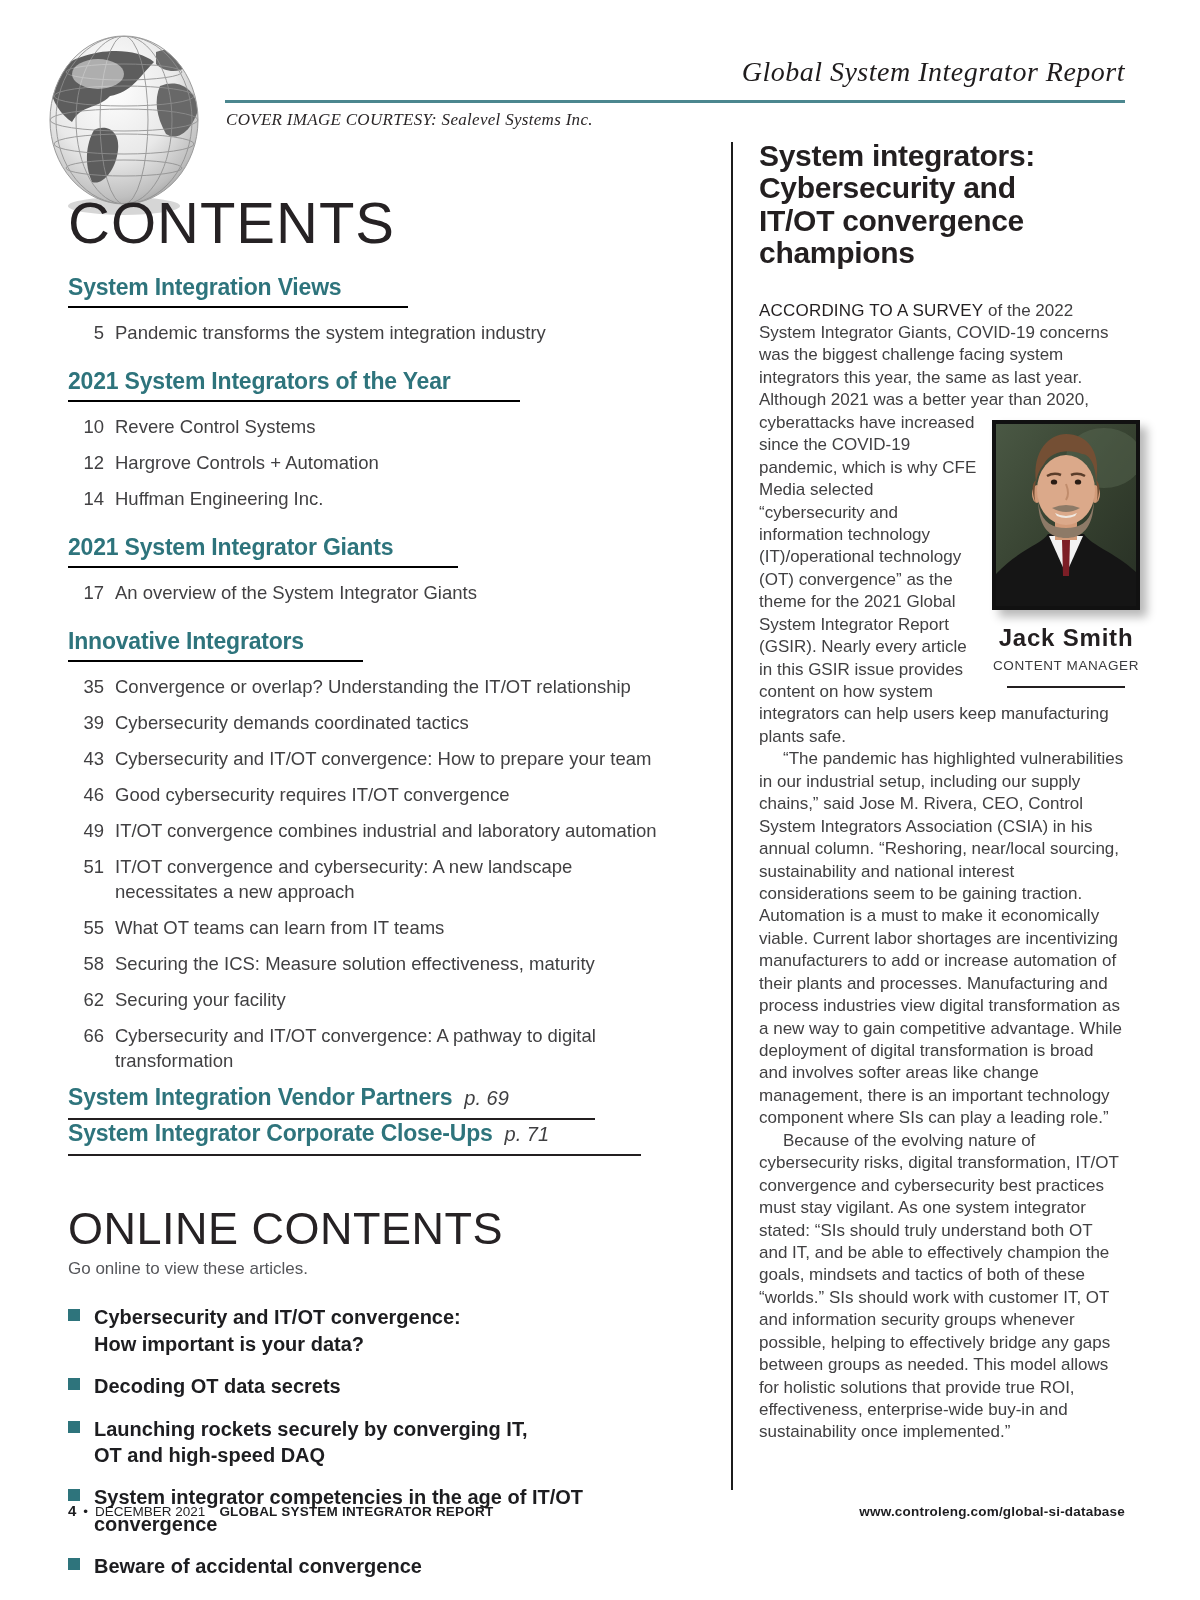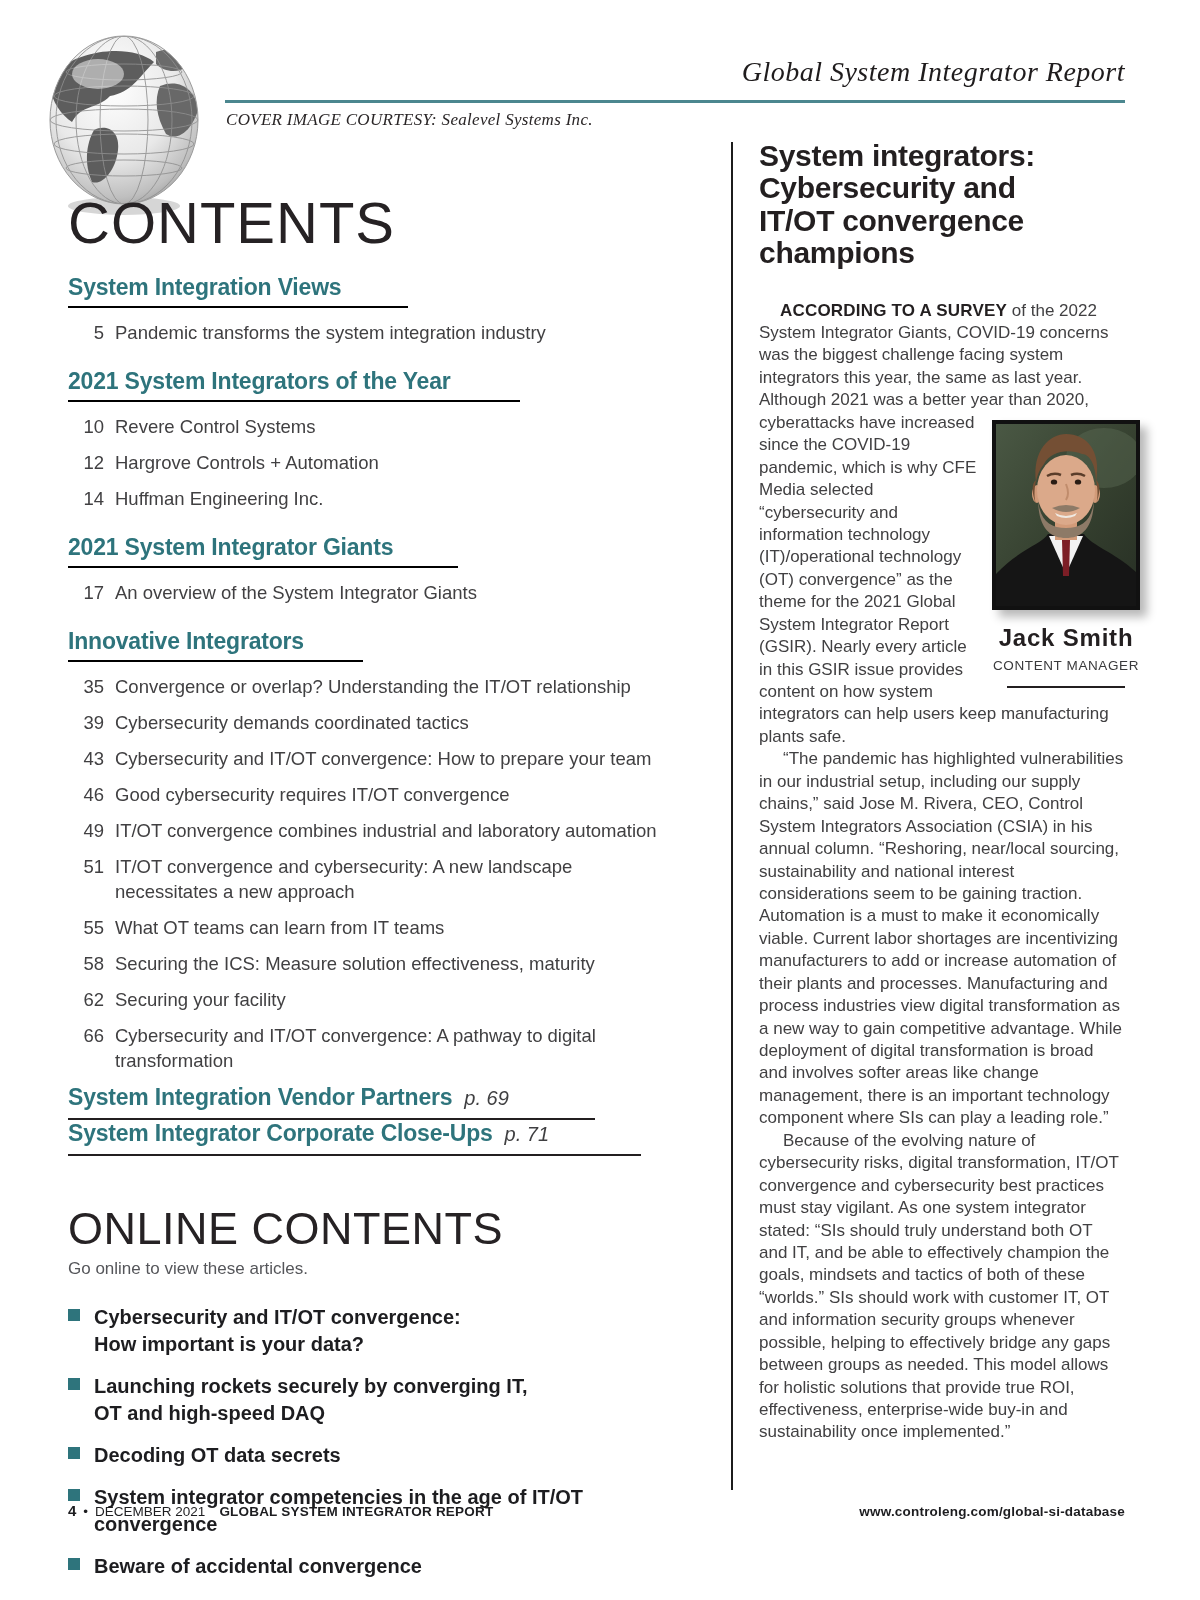--- a/index.html
+++ b/index.html
@@ -53,21 +53,21 @@
   .online-item .sq{position:absolute;left:0;top:5px;width:12px;height:12px;background:#2e747c;}
   
   .divider{position:absolute;left:731px;top:142px;width:2px;height:1348px;background:#1c1c1c;}
   .right-col{position:absolute;left:759px;top:140px;width:366px;}
   .art-title{
     margin:0 0 30px 0;font-size:30px;font-weight:bold;color:#231f20;
     line-height:1.08;letter-spacing:-0.3px;white-space:pre-line;
   }
   .body-p{margin:0;font-size:17px;line-height:1.32;color:#414042;}
   .body-p.indent{text-indent:24px;}
-  .lead-in{font-weight:bold;color:#231f20;letter-spacing:0.2px;margin-left:21px;}
+  .lead-in{font-weight:normal;color:#231f20;letter-spacing:0.2px;}
   .photo-float{float:right;width:150px;margin:8px -16px 4px 9px;text-align:center;}
   .photo-frame{
     display:block;margin:0 auto;width:140px;height:182px;
     border:4px solid #111111;box-shadow:7px 7px 9px rgba(0,0,0,0.28);background:#3b4636;
   }
   .author-name{font-size:24px;font-weight:bold;color:#231f20;letter-spacing:0.8px;margin-top:12px;}
   .author-role{font-size:13.5px;color:#3a3a3c;letter-spacing:0.6px;margin-top:4px;}
   .author-rule{width:118px;border-top:2px solid #231f20;margin:11px auto 0 auto;}
   
   .footer{
@@ -223,26 +223,26 @@
   <div class="online-sub">Go online to view these articles.</div>
 
   <div class="online-list">
     <div class="online-item">
       <span class="sq"></span>
       <span class="tt">Cybersecurity and IT/OT convergence:
 How important is your data?</span>
     </div>
     <div class="online-item">
       <span class="sq"></span>
+      <span class="tt">Decoding OT data secrets</span>
+    </div>
+    <div class="online-item">
+      <span class="sq"></span>
       <span class="tt">Launching rockets securely by converging IT,
 OT and high-speed DAQ</span>
-    </div>
-    <div class="online-item">
-      <span class="sq"></span>
-      <span class="tt">Decoding OT data secrets</span>
     </div>
     <div class="online-item">
       <span class="sq"></span>
       <span class="tt">System integrator competencies in the age of IT/OT
 convergence</span>
     </div>
     <div class="online-item">
       <span class="sq"></span>
       <span class="tt">Beware of accidental convergence</span>
     </div>

